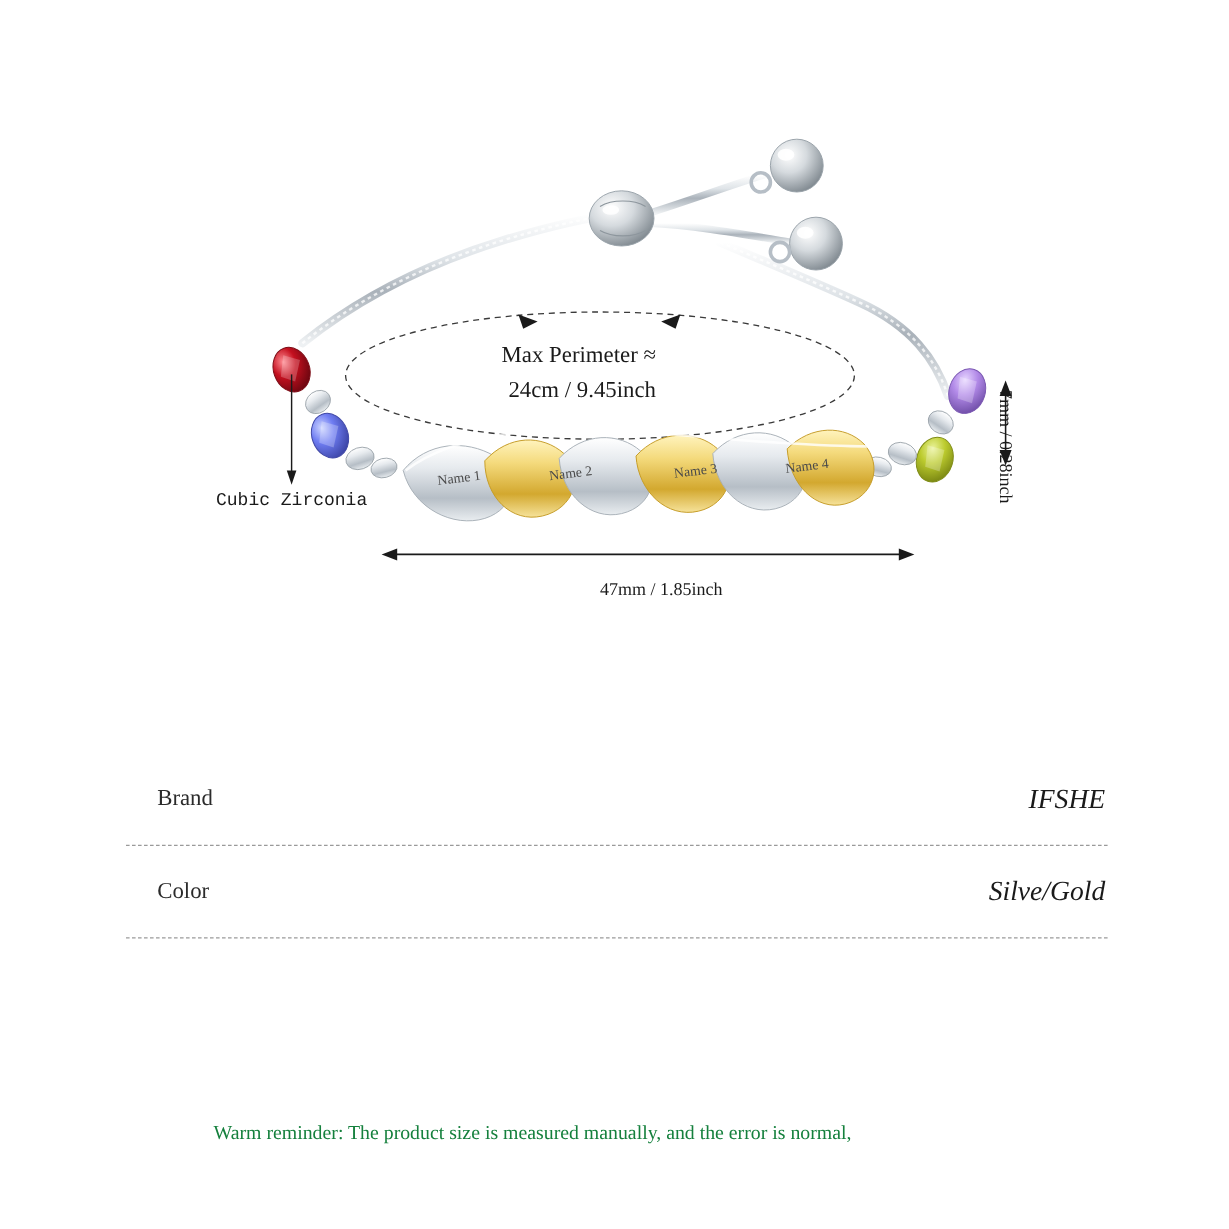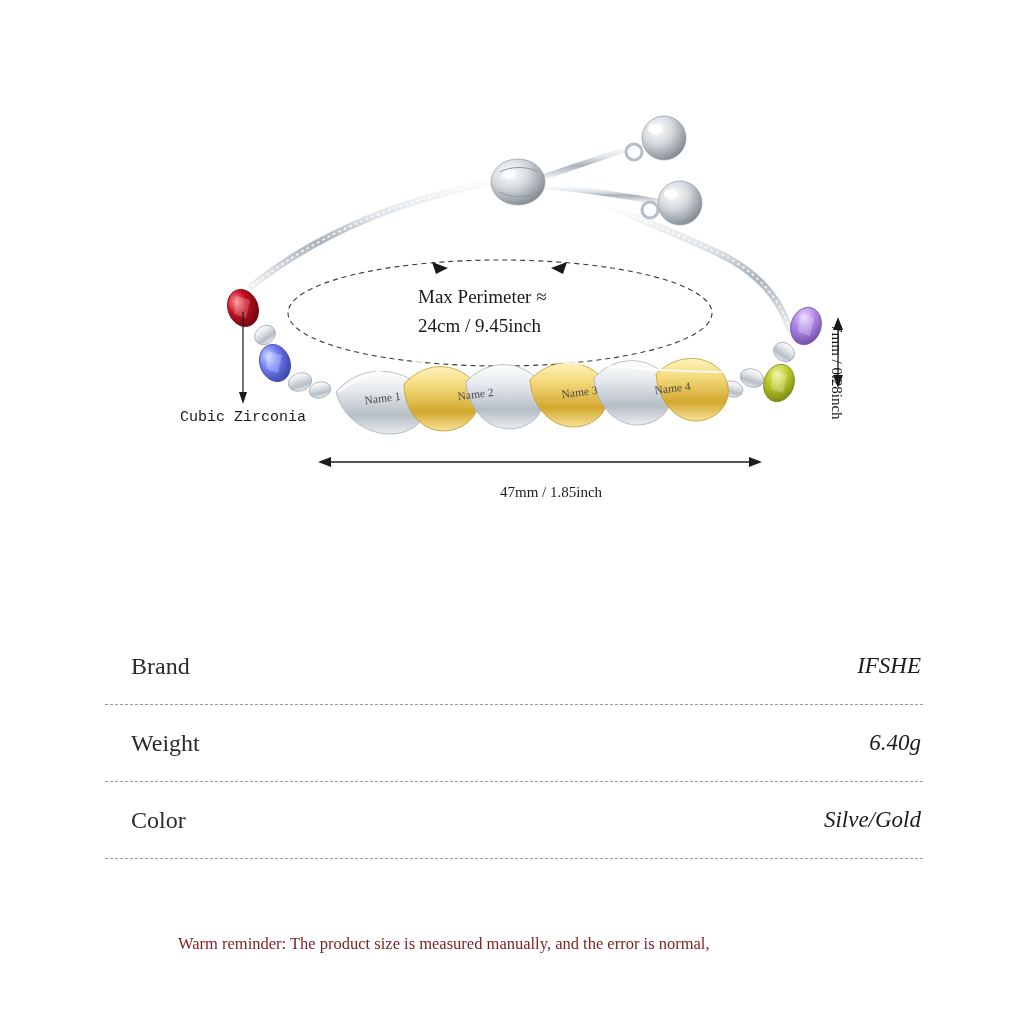--- a/index.html
+++ b/index.html
@@ -32,21 +32,21 @@
     font-family: "Liberation Serif", serif;
     color: #1a1a1a;
     white-space: nowrap;
   }
 
   #perimeter-label {
     left: 418px;
     top: 282px;
     font-size: 19px;
     line-height: 29px;
-    text-align: left;
+    text-align: right;
   }
   #cz-label {
     left: 180px;
     top: 409px;
     font-size: 15px;
     font-family: Liberation Mono, monospace;
   }
   #width-label {
     left: 500px;
     top: 484px;
@@ -69,40 +69,40 @@
   }
   .spec-row {
     height: 76px;
     display: flex;
     align-items: center;
     justify-content: space-between;
     border-bottom: 1px dashed #9a9a9a;
   }
   .spec-key {
     font-family: "Liberation Serif", serif;
-    font-size: 24px;
+    font-size: 19px;
     color: #2b2b2b;
     padding-left: 26px;
   }
   .spec-val {
     font-family: "Liberation Serif", serif;
     font-style: italic;
     font-size: 23px;
     color: #1a1a1a;
     padding-right: 2px;
   }
   #reminder {
     position: absolute;
     left: 178px;
     top: 930px;
     width: 720px;
     font-family: "Liberation Serif", serif;
     font-size: 16.5px;
     line-height: 27px;
-    color: #7f1d1d;
+    color: #15803d;
   }
 </style>
 </head>
 <body>
 
 <div id="diagram">
 
   <svg width="1024" height="600" viewBox="0 0 1024 600">
     <defs>
       <linearGradient id="chainGrad" x1="0" y1="0" x2="0" y2="1">
@@ -263,24 +263,20 @@
 
   <div class="anno-text" id="height-label">7mm / 0.28inch</div>
 </div>
 
 <div id="spec-table">
   <div class="spec-row">
     <div class="spec-key">Brand</div>
     <div class="spec-val">IFSHE</div>
   </div>
   <div class="spec-row">
-    <div class="spec-key">Weight</div>
-    <div class="spec-val">6.40g</div>
-  </div>
-  <div class="spec-row">
     <div class="spec-key">Color</div>
     <div class="spec-val">Silve/Gold</div>
   </div>
 </div>
 
 <div id="reminder">
   <div>Warm reminder: The product size is measured manually, and the error is normal,</div>
 </div>
 
 </body></html>

